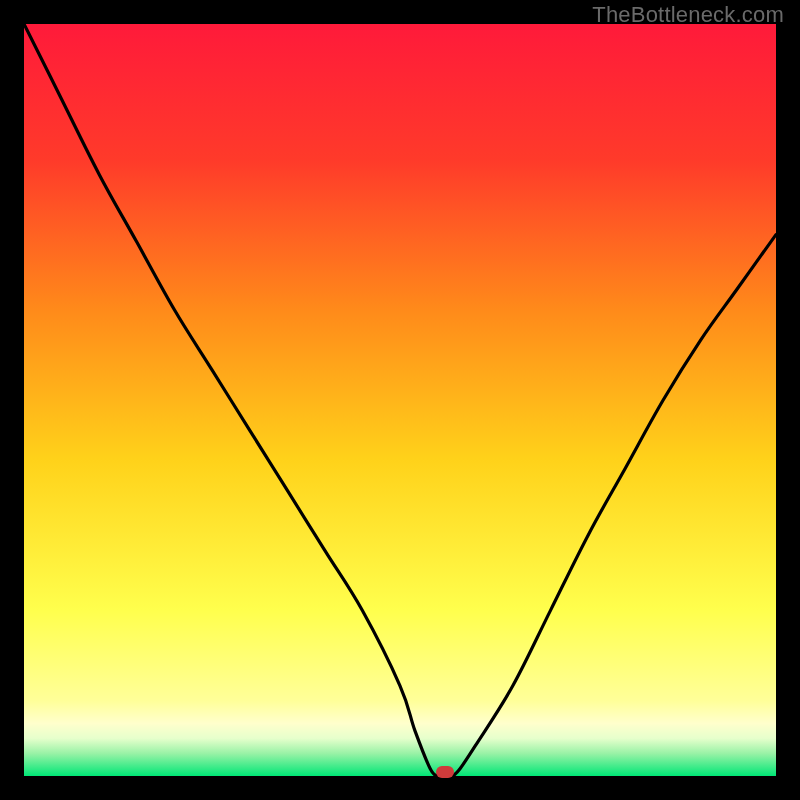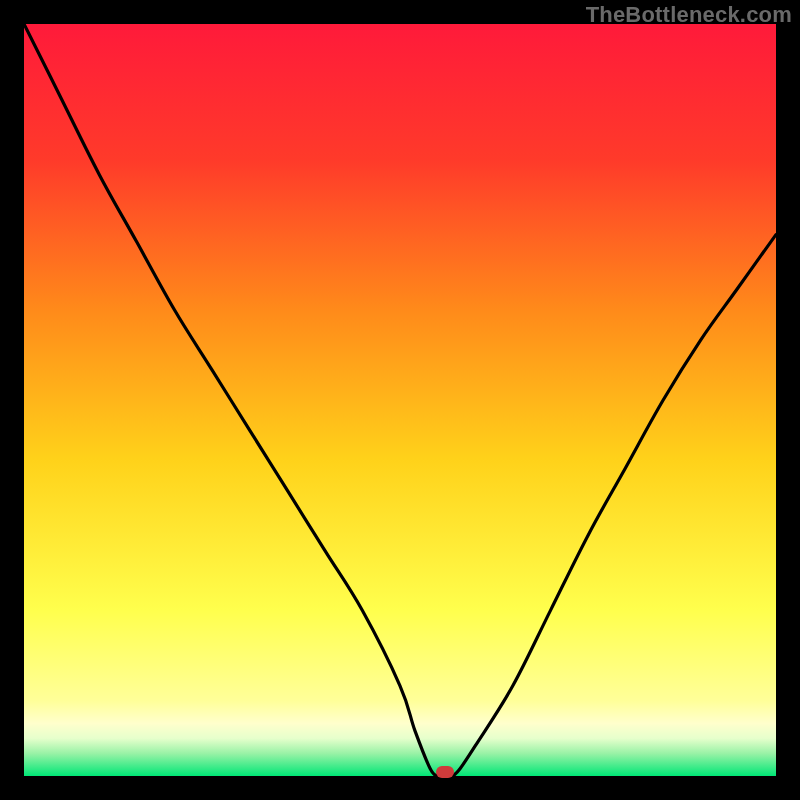--- a/index.html
+++ b/index.html
@@ -13,24 +13,24 @@
   }
   .stage {
     position: relative;
     width: 800px;
     height: 800px;
     background: #000;
   }
   .watermark {
     position: absolute;
     top: 2px;
-    right: 8px;
+    right: 16px;
     color: #6a6a6a;
     font-size: 22px;
-    font-weight: 700;
+    font-weight: 400;
     letter-spacing: 0.2px;
     user-select: none;
     z-index: 5;
   }
   
   .plot {
     position: absolute;
     left: 24px;
     top: 24px;
     width: 752px;

